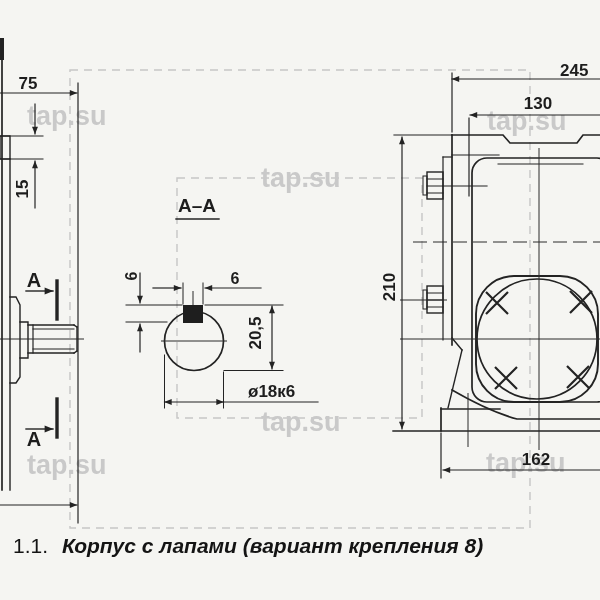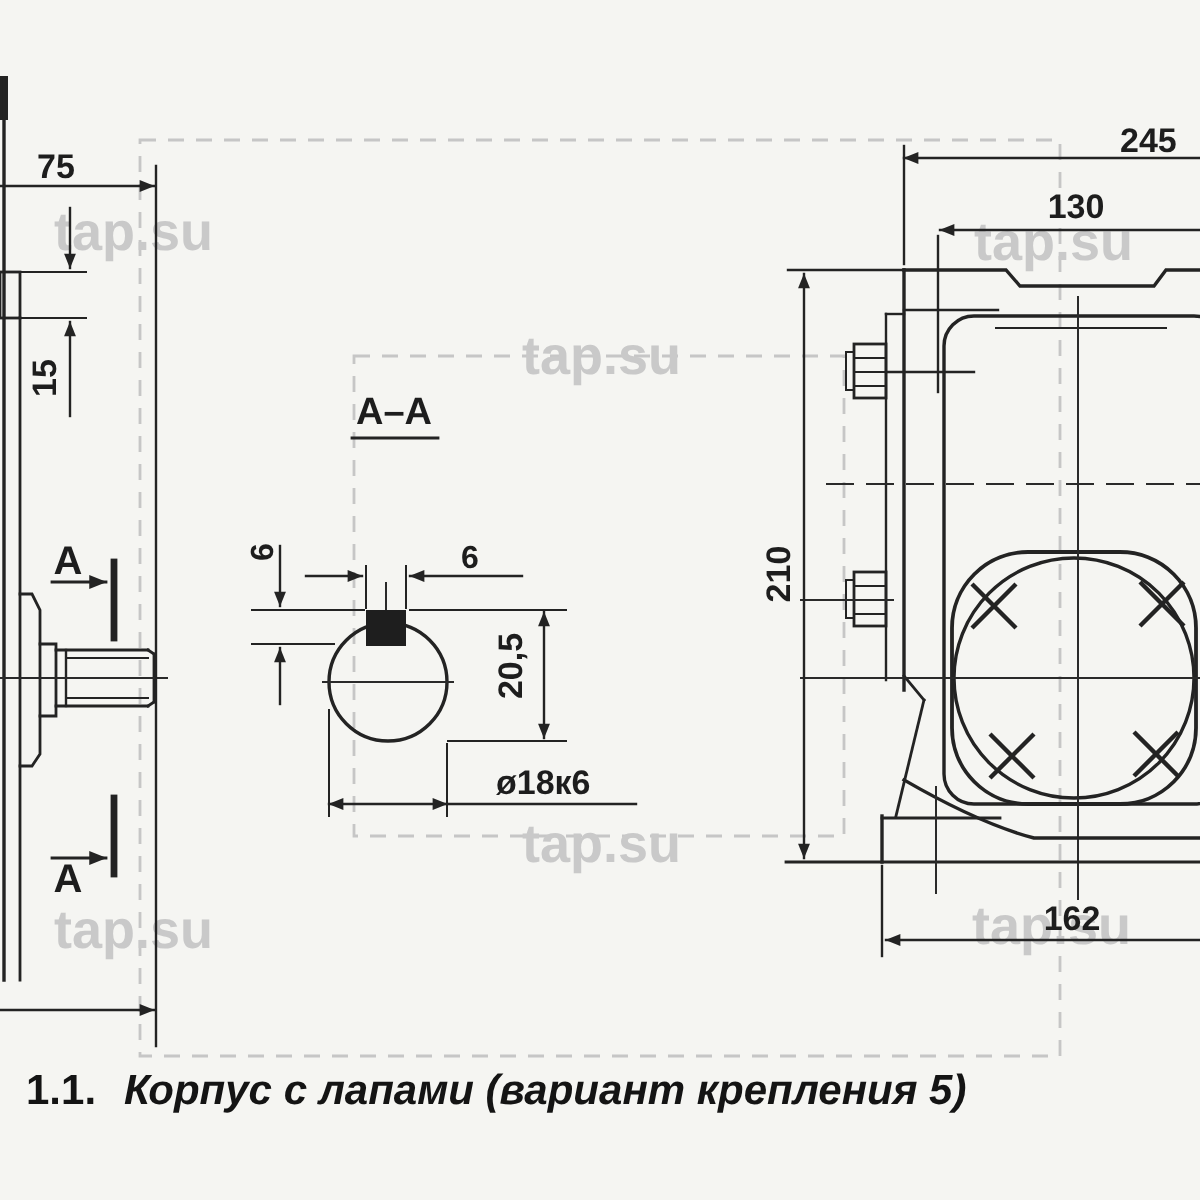--- a/index.html
+++ b/index.html
@@ -9,21 +9,21 @@
   .ln{stroke:#232323;fill:none;stroke-linecap:square;}
   .w1{stroke-width:1;} .w12{stroke-width:1.2;} .w14{stroke-width:1.4;}
   .w16{stroke-width:1.7;} .w18{stroke-width:1.9;} .w3{stroke-width:3.4;}
   .cl{stroke:#2a2a2a;stroke-width:1;fill:none;}
   .dash{stroke:#c6c6c6;stroke-width:1.4;fill:none;stroke-dasharray:8 6;}
   .dimtxt{font:bold 17px "Liberation Sans",sans-serif;fill:#1d1d1d;}
   .dimtxt-s{font:bold 16px "Liberation Sans",sans-serif;fill:#1d1d1d;}
   .sect{font:bold 20px "Liberation Sans",sans-serif;fill:#1d1d1d;}
   .wm{font:bold 27px "Liberation Sans",sans-serif;fill:#c9c9c9;}
   #caption{position:absolute;left:13px;top:534px;width:580px;font-size:21px;color:#141414;white-space:nowrap;}
-  #caption .num{font-weight:bold;font-style:normal;margin-right:14px;}
+  #caption .num{font-weight:normal;font-style:normal;margin-right:14px;}
   #caption .ttl{font-weight:bold;font-style:italic;}
 </style>
 </head>
 <body>
 
 <div id="stage">
 <svg width="600" height="600" viewBox="0 0 600 600">
   <defs>
     <pattern id="hatch" width="7" height="7" patternUnits="userSpaceOnUse" patternTransform="rotate(45)">
       <line x1="0" y1="0" x2="0" y2="7" stroke="#2b2b2b" stroke-width="1.3"></line>
@@ -206,15 +206,15 @@
 
     <g>
       <line class="ln w12" x1="441" y1="433" x2="441" y2="478"></line>
       <line class="ln w12" x1="443" y1="470" x2="600" y2="470" marker-start="url(#arr)"></line>
       <text class="dimtxt" x="536" y="465" text-anchor="middle">162</text>
     </g>
   </g>
 </svg>
 
 <div id="caption">
-  <span class="num">1.1.</span><span class="ttl">Корпус с лапами (вариант крепления 5)</span>
+  <span class="num">1.1.</span><span class="ttl">Корпус с лапами (вариант крепления 8)</span>
 </div>
 </div>
 
 </body></html>

